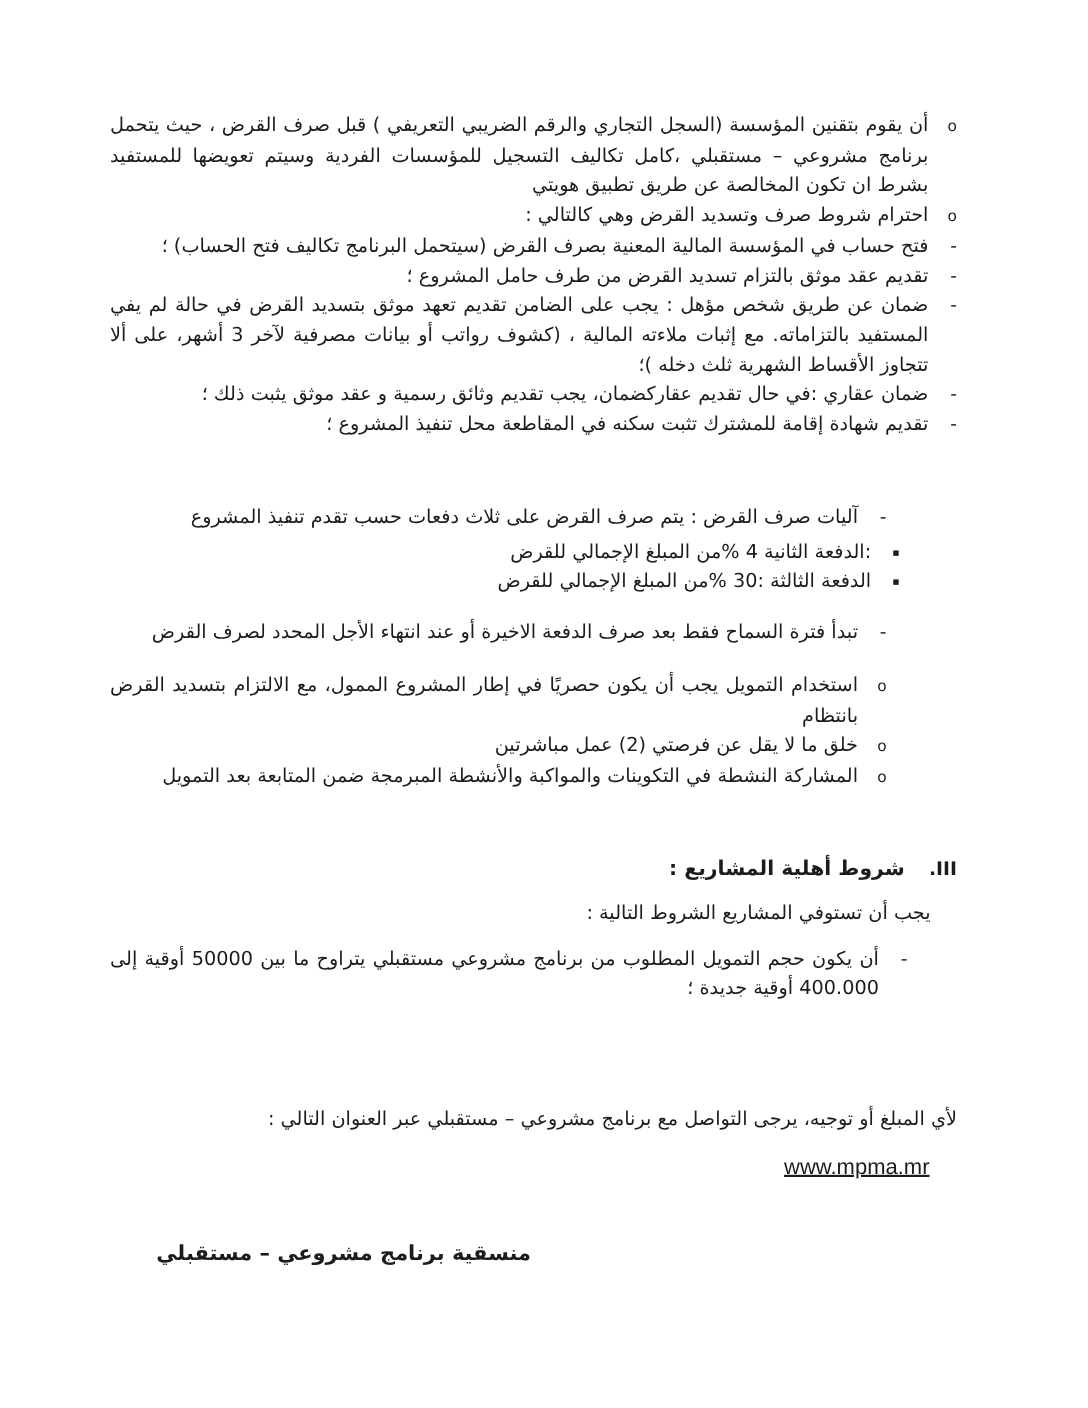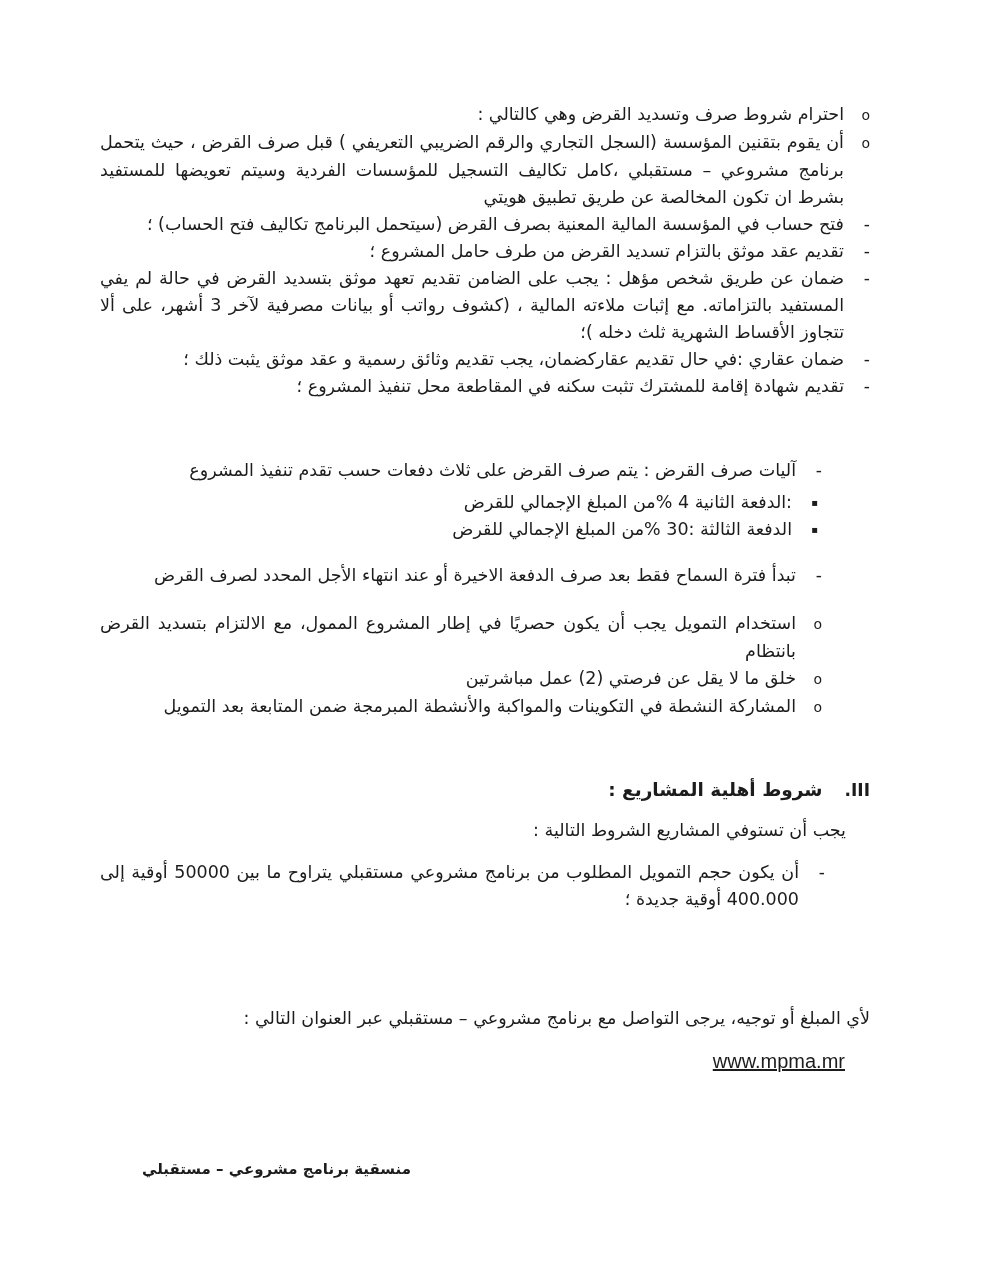--- a/index.html
+++ b/index.html
@@ -33,21 +33,21 @@
   .mk {
     display: inline-block;
     width: 26px;
     text-indent: 0;
     text-align: right;
     vertical-align: baseline;
   }
   .mk-o  { font-size: 14px; }
   .mk-d  { font-size: 17px; }
   .mk-sq { font-size: 10px; vertical-align: 2px; }
-  .lvl2 { margin-left: 0; margin-right: 48px; }  
+  .lvl2 { margin-left: 0; margin-right: 64px; }  
   .lvl3 { margin-right: 52px; }                  
   .lvl-elig { margin-right: 45px; }
 
   .sec-disb   { margin-top: 57px; }
   .tranches   { margin-top: 5px; }
   .grace      { margin-top: 19px; }
   .obligs     { margin-top: 21px; }
 
   .heading-row {
     margin-top: 54px;
@@ -79,39 +79,39 @@
   }
   .url-line a {
     font-family: "Liberation Sans", sans-serif;
     font-size: 20px;
     color: #1c1c1c;
     text-decoration: underline;
     direction: ltr;
     unicode-bidi: embed;
   }
   .footer-sign {
-    margin-top: 79px;
-    font-size: 15px;
+    margin-top: 50px;
+    font-size: 19px;
     line-height: 27px;
     font-weight: bold;
     text-align: left;
     padding-left: 42px;
   }
 </style>
 </head>
 <body>
 
 <div class="page">
   <div class="content">
 
     <div class="item">
-      <span class="mk mk-o">o</span><span>احترام شروط صرف وتسديد   القرض وهي  كالتالي :</span>
+      <span class="mk mk-o">o</span><span>أن يقوم بتقنين المؤسسة (السجل التجاري والرقم الضريبي التعريفي ) قبل صرف   القرض ،  حيث يتحمل برنامج مشروعي – مستقبلي  ،كامل تكاليف التسجيل للمؤسسات الفردية وسيتم تعويضها للمستفيد  بشرط ان تكون المخالصة عن طريق تطبيق هويتي</span>
     </div>
     <div class="item">
-      <span class="mk mk-o">o</span><span>أن يقوم بتقنين المؤسسة (السجل التجاري والرقم الضريبي التعريفي ) قبل صرف   القرض ،  حيث يتحمل برنامج مشروعي – مستقبلي  ،كامل تكاليف التسجيل للمؤسسات الفردية وسيتم تعويضها للمستفيد  بشرط ان تكون المخالصة عن طريق تطبيق هويتي</span>
+      <span class="mk mk-o">o</span><span>احترام شروط صرف وتسديد   القرض وهي  كالتالي :</span>
     </div>
 
     <div class="item">
       <span class="mk mk-d">-</span><span>فتح حساب في المؤسسة المالية المعنية بصرف القرض (سيتحمل البرنامج تكاليف فتح الحساب) ؛</span>
     </div>
     <div class="item">
       <span class="mk mk-d">-</span><span>تقديم عقد موثق بالتزام تسديد القرض من طرف حامل المشروع ؛</span>
     </div>
     <div class="item">
       <span class="mk mk-d">-</span><span>ضمان عن طريق  شخص مؤهل :  يجب على الضامن تقديم تعهد موثق بتسديد القرض  في حالة لم يفي المستفيد بالتزاماته. مع إثبات ملاءته المالية ، (كشوف رواتب أو بيانات مصرفية لآخر 3 أشهر، على ألا تتجاوز الأقساط الشهرية ثلث دخله )؛</span>

